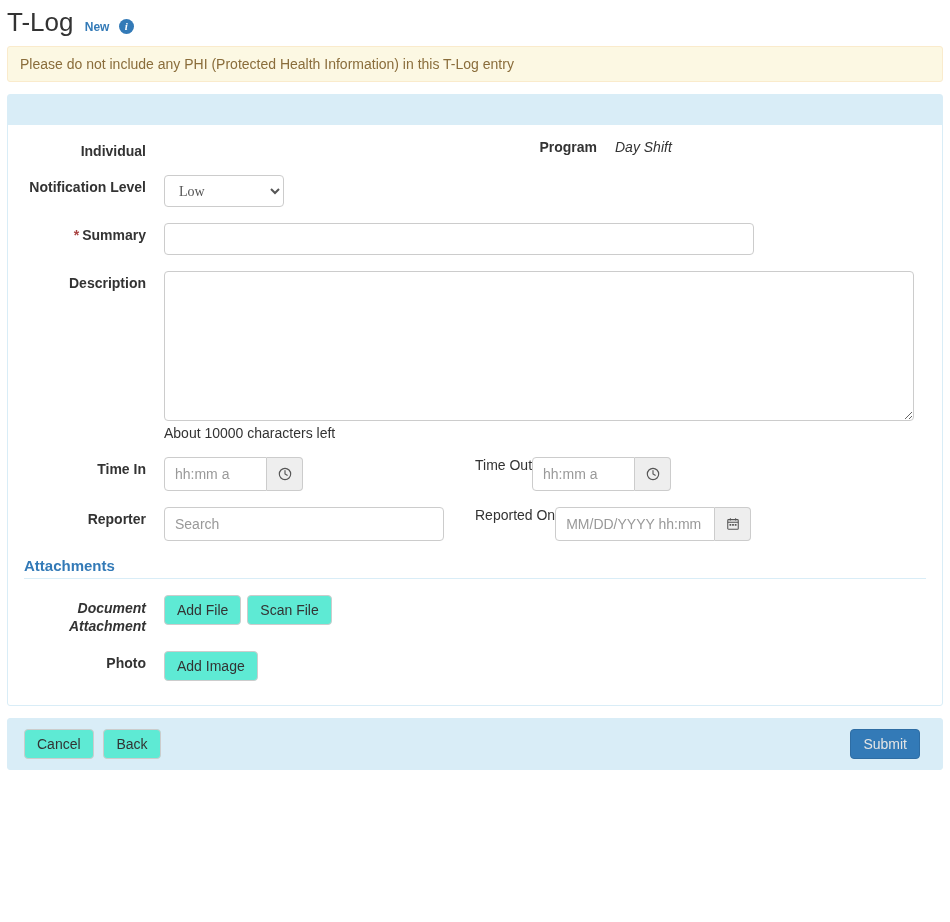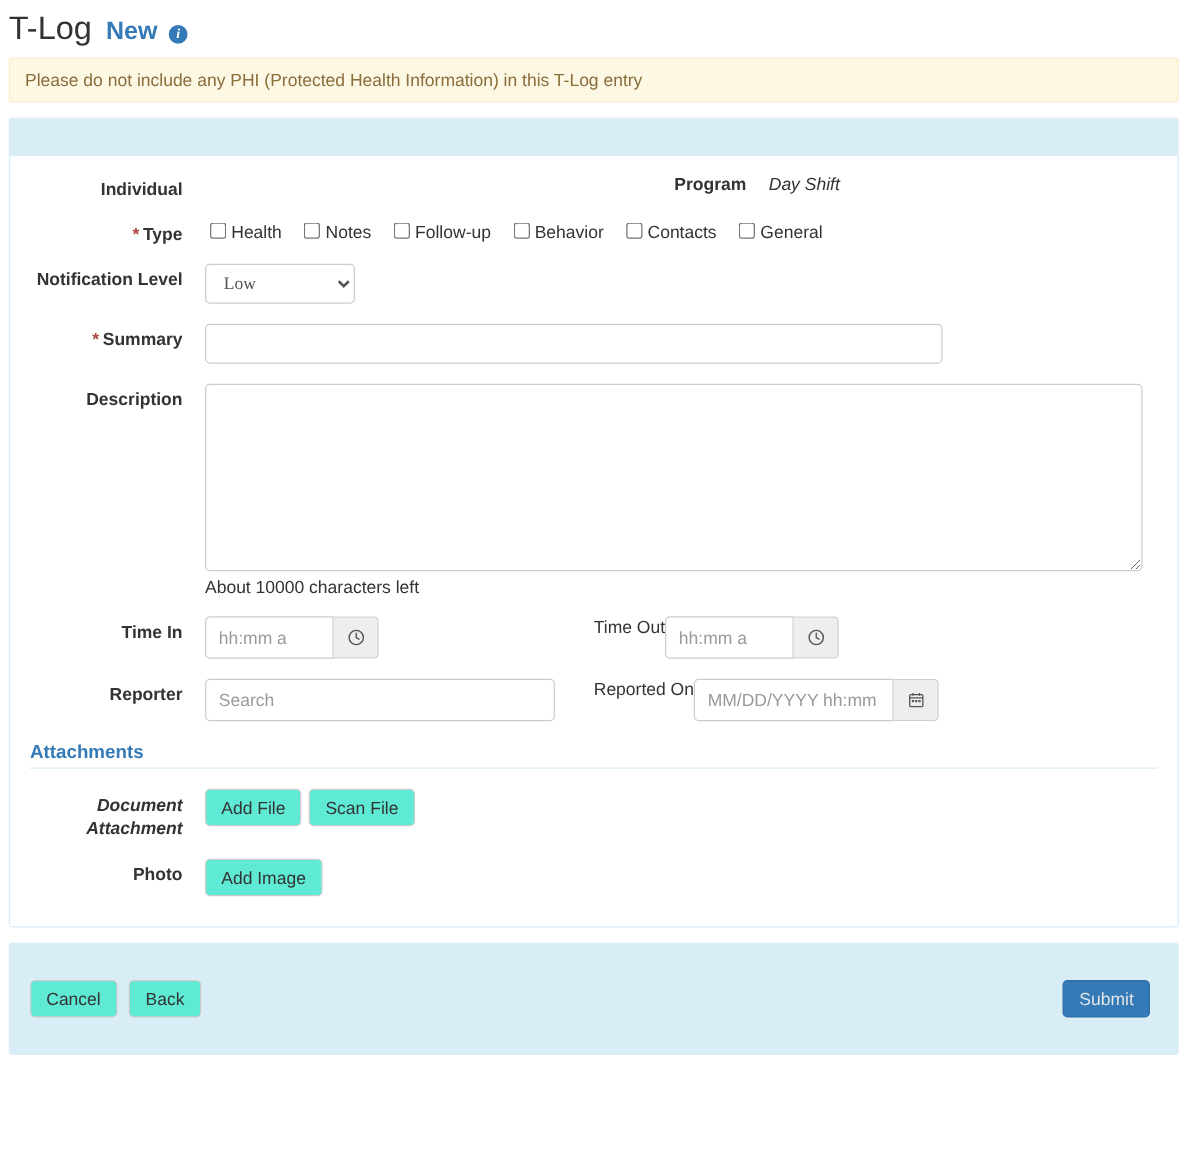--- a/index.html
+++ b/index.html
@@ -11,21 +11,21 @@
     color: #333;
     background: #fff;
     width: 950px;
   }
   .page-title {
     font-size: 26px;
     font-weight: 500;
     margin: 2px 0 8px 2px;
   }
   .page-title .subtitle {
-    font-size: 20px;
+    font-size: 12px;
     color: #337ab7;
     font-weight: bold;
     margin-left: 4px;
   }
   .info-icon {
     display: inline-block;
     width: 15px;
     height: 15px;
     border-radius: 50%;
     background: #337ab7;
@@ -174,21 +174,21 @@
   }
   .btn-primary {
     background: #337ab7;
     border-color: #2e6da4;
     color: #e5e5e5;
   }
   .footer-panel {
     background: #d9edf7;
     border: 1px solid #d9edf7;
     border-radius: 3px;
-    padding: 29px 16px;
+    padding: 10px 16px;
     margin: 0 2px;
     display: flex;
     justify-content: space-between;
     align-items: center;
   }
   svg.icon { width: 14px; height: 14px; }
   ::placeholder { color: #999; }
 </style>
 </head>
 <body>
@@ -211,31 +211,20 @@
       <div class="col">
         <div class="lbl">Individual</div>
         <div class="val"></div>
       </div>
       <div class="col">
         <div class="lbl2">Program</div>
         <div class="val">Day Shift</div>
       </div>
     </div>
 
-    <div class="form-row">
-      <div class="lbl"><span class="req">*</span><span>Type</span></div>
-      <div class="field checkbox-group" id="type-options">
-          <label><input type="checkbox" style="">Health</label>
-          <label><input type="checkbox" style="">Notes</label>
-          <label><input type="checkbox" style="">Follow-up</label>
-          <label><input type="checkbox" style="">Behavior</label>
-          <label><input type="checkbox" style="">Contacts</label>
-          <label><input type="checkbox" style="">General</label>
-        </div>
-    </div>
 
     <div class="form-row">
       <div class="lbl">Notification Level</div>
       <div class="field">
         <select id="notif-select"><option>Low</option></select>
       </div>
     </div>
 
     <div class="form-row">
       <div class="lbl"><span class="req">*</span><span>Summary</span></div>

